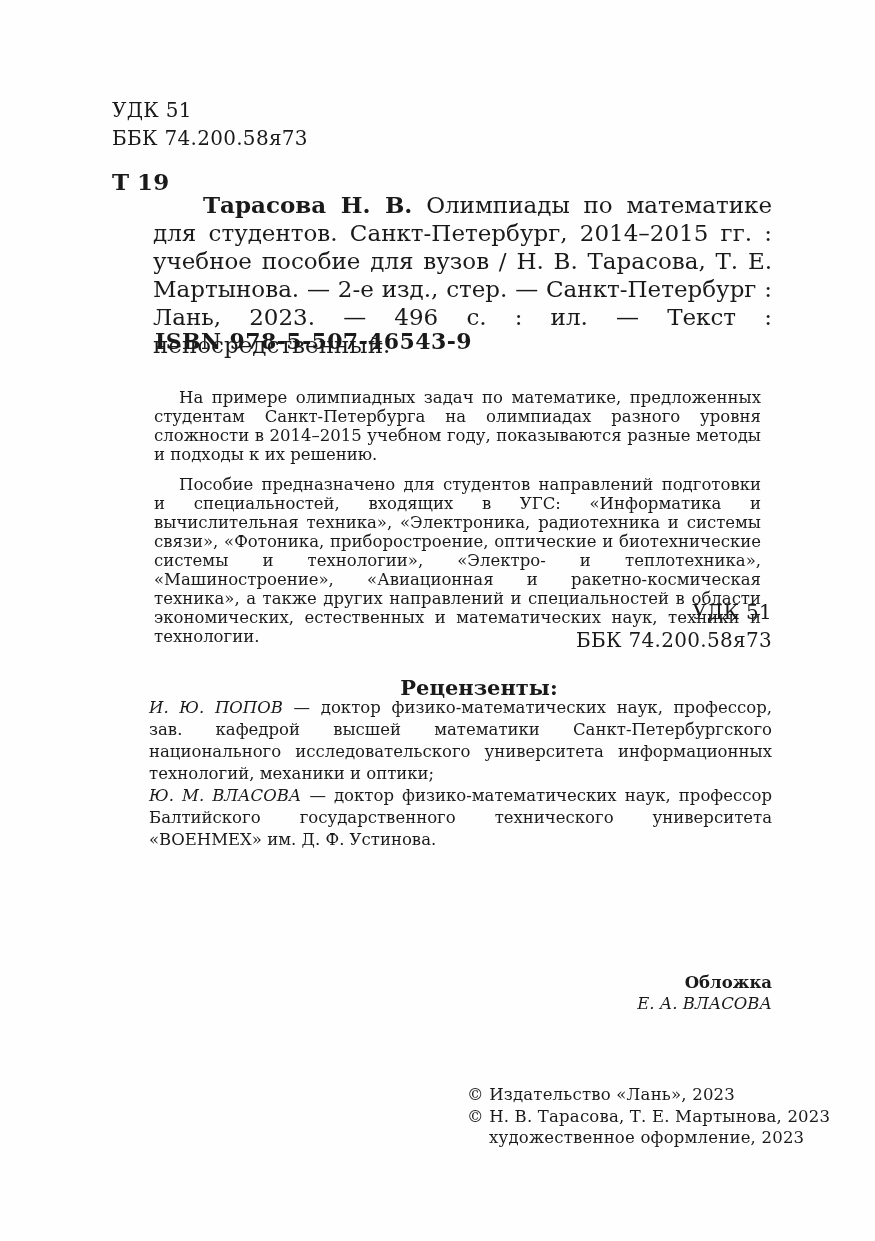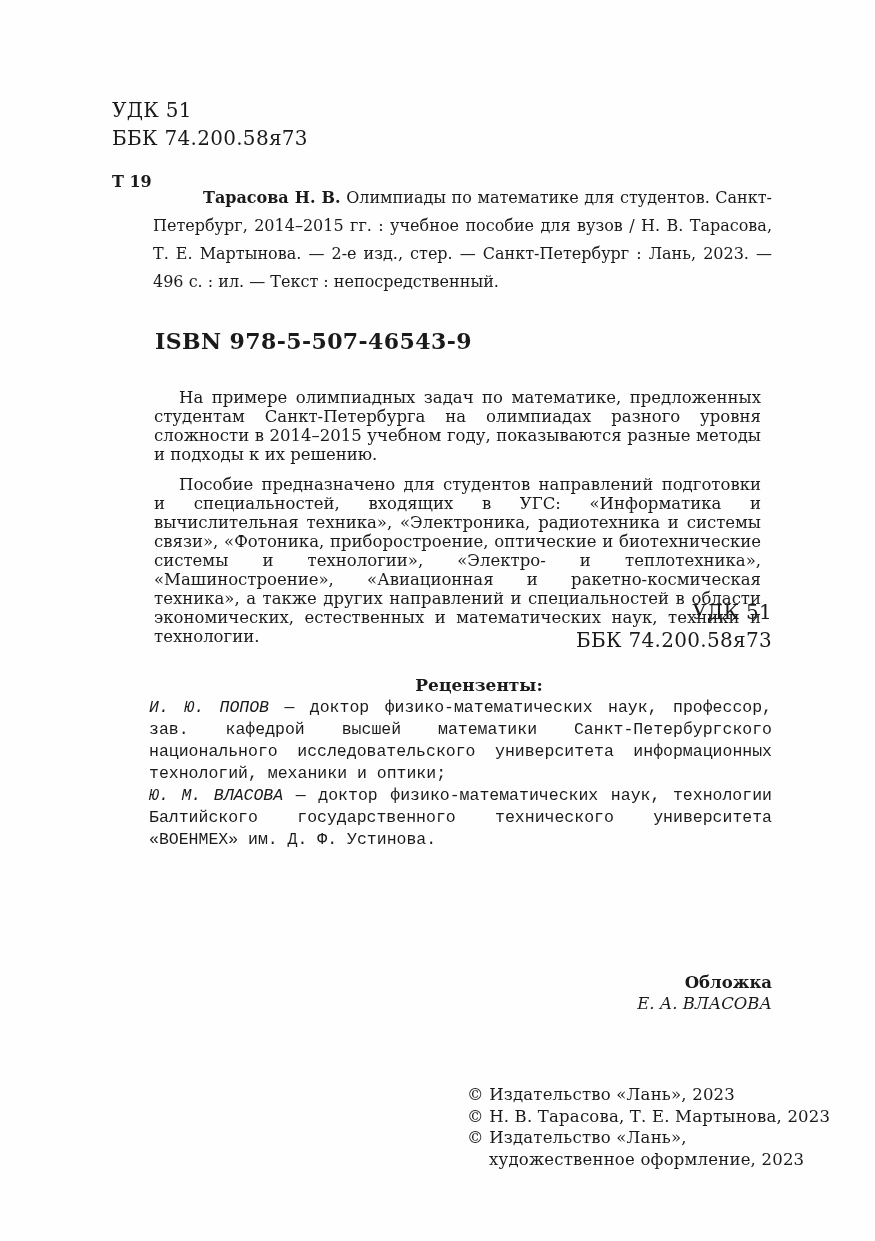--- a/index.html
+++ b/index.html
@@ -22,21 +22,21 @@
     top: 96px;
     font-size: 20px;
     line-height: 28px;
     letter-spacing: 0.3px;
   }
   .bib-entry {
     position: absolute;
     left: 112px;
     top: 168px;
     width: 660px;
-    font-size: 16px;
+    font-size: 23px;
     line-height: 28px;
   }
   .bib-code {
     position: absolute;
     left: 0;
     top: 0;
     font-weight: bold;
   }
   .bib-text {
     margin-left: 41px;
@@ -74,32 +74,32 @@
     line-height: 28px;
     letter-spacing: 0.3px;
   }
   .reviewers-heading {
     position: absolute;
     left: 143px;
     top: 675px;
     width: 672px;
     text-align: center;
     font-weight: bold;
-    font-size: 17px;
+    font-size: 21px;
   }
   .reviewers {
     position: absolute;
     left: 149px;
     top: 697px;
     width: 623px;
     font-size: 16.5px;
     line-height: 22px;
     text-align: justify;
   }
-  .reviewers p { margin: 0; font-family: Liberation Mono, monospace; }
+  .reviewers p { margin: 0; }
   .reviewer-name {
     font-style: italic;
   }
   .cover-credit {
     position: absolute;
     left: 112px;
     top: 972px;
     width: 660px;
     text-align: right;
     font-size: 16.5px;
@@ -144,28 +144,27 @@
 
   <div class="codes-right">
     <div>УДК 51</div>
     <div>ББК 74.200.58я73</div>
   </div>
 
   <div class="reviewers-heading">Рецензенты:</div>
 
   <div class="reviewers">
     <p><span class="reviewer-name">И. Ю. ПОПОВ</span> <span>— доктор физико-математических наук, профессор, зав. кафедрой высшей математики Санкт-Петербургского национального исследовательского университета информационных технологий, механики и оптики;</span></p>
-    <p><span class="reviewer-name">Ю. М. ВЛАСОВА</span> <span>— доктор физико-математических наук, технологии Балтийского государственного технического университета «ВОЕНМЕХ» им. Д. Ф. Устинова.</span></p>
+    <p><span class="reviewer-name">Ю. М. ВЛАСОВА</span> <span>— доктор физико-математических наук, профессор Балтийского государственного технического университета «ВОЕНМЕХ» им. Д. Ф. Устинова.</span></p>
   </div>
 
   <div class="cover-credit">
     <div class="cover-label">Обложка</div>
     <div class="cover-name">Е. А. ВЛАСОВА</div>
   </div>
 
   <div class="copyright">
     <div>© Издательство «Лань», 2023</div>
     <div>© Н. В. Тарасова, Т. Е. Мартынова, 2023</div>
-    <div>© Издательство «Лань»,</div>
     <div class="indent">художественное оформление, 2023</div>
   </div>
 
 </div>
 
 </body></html>

